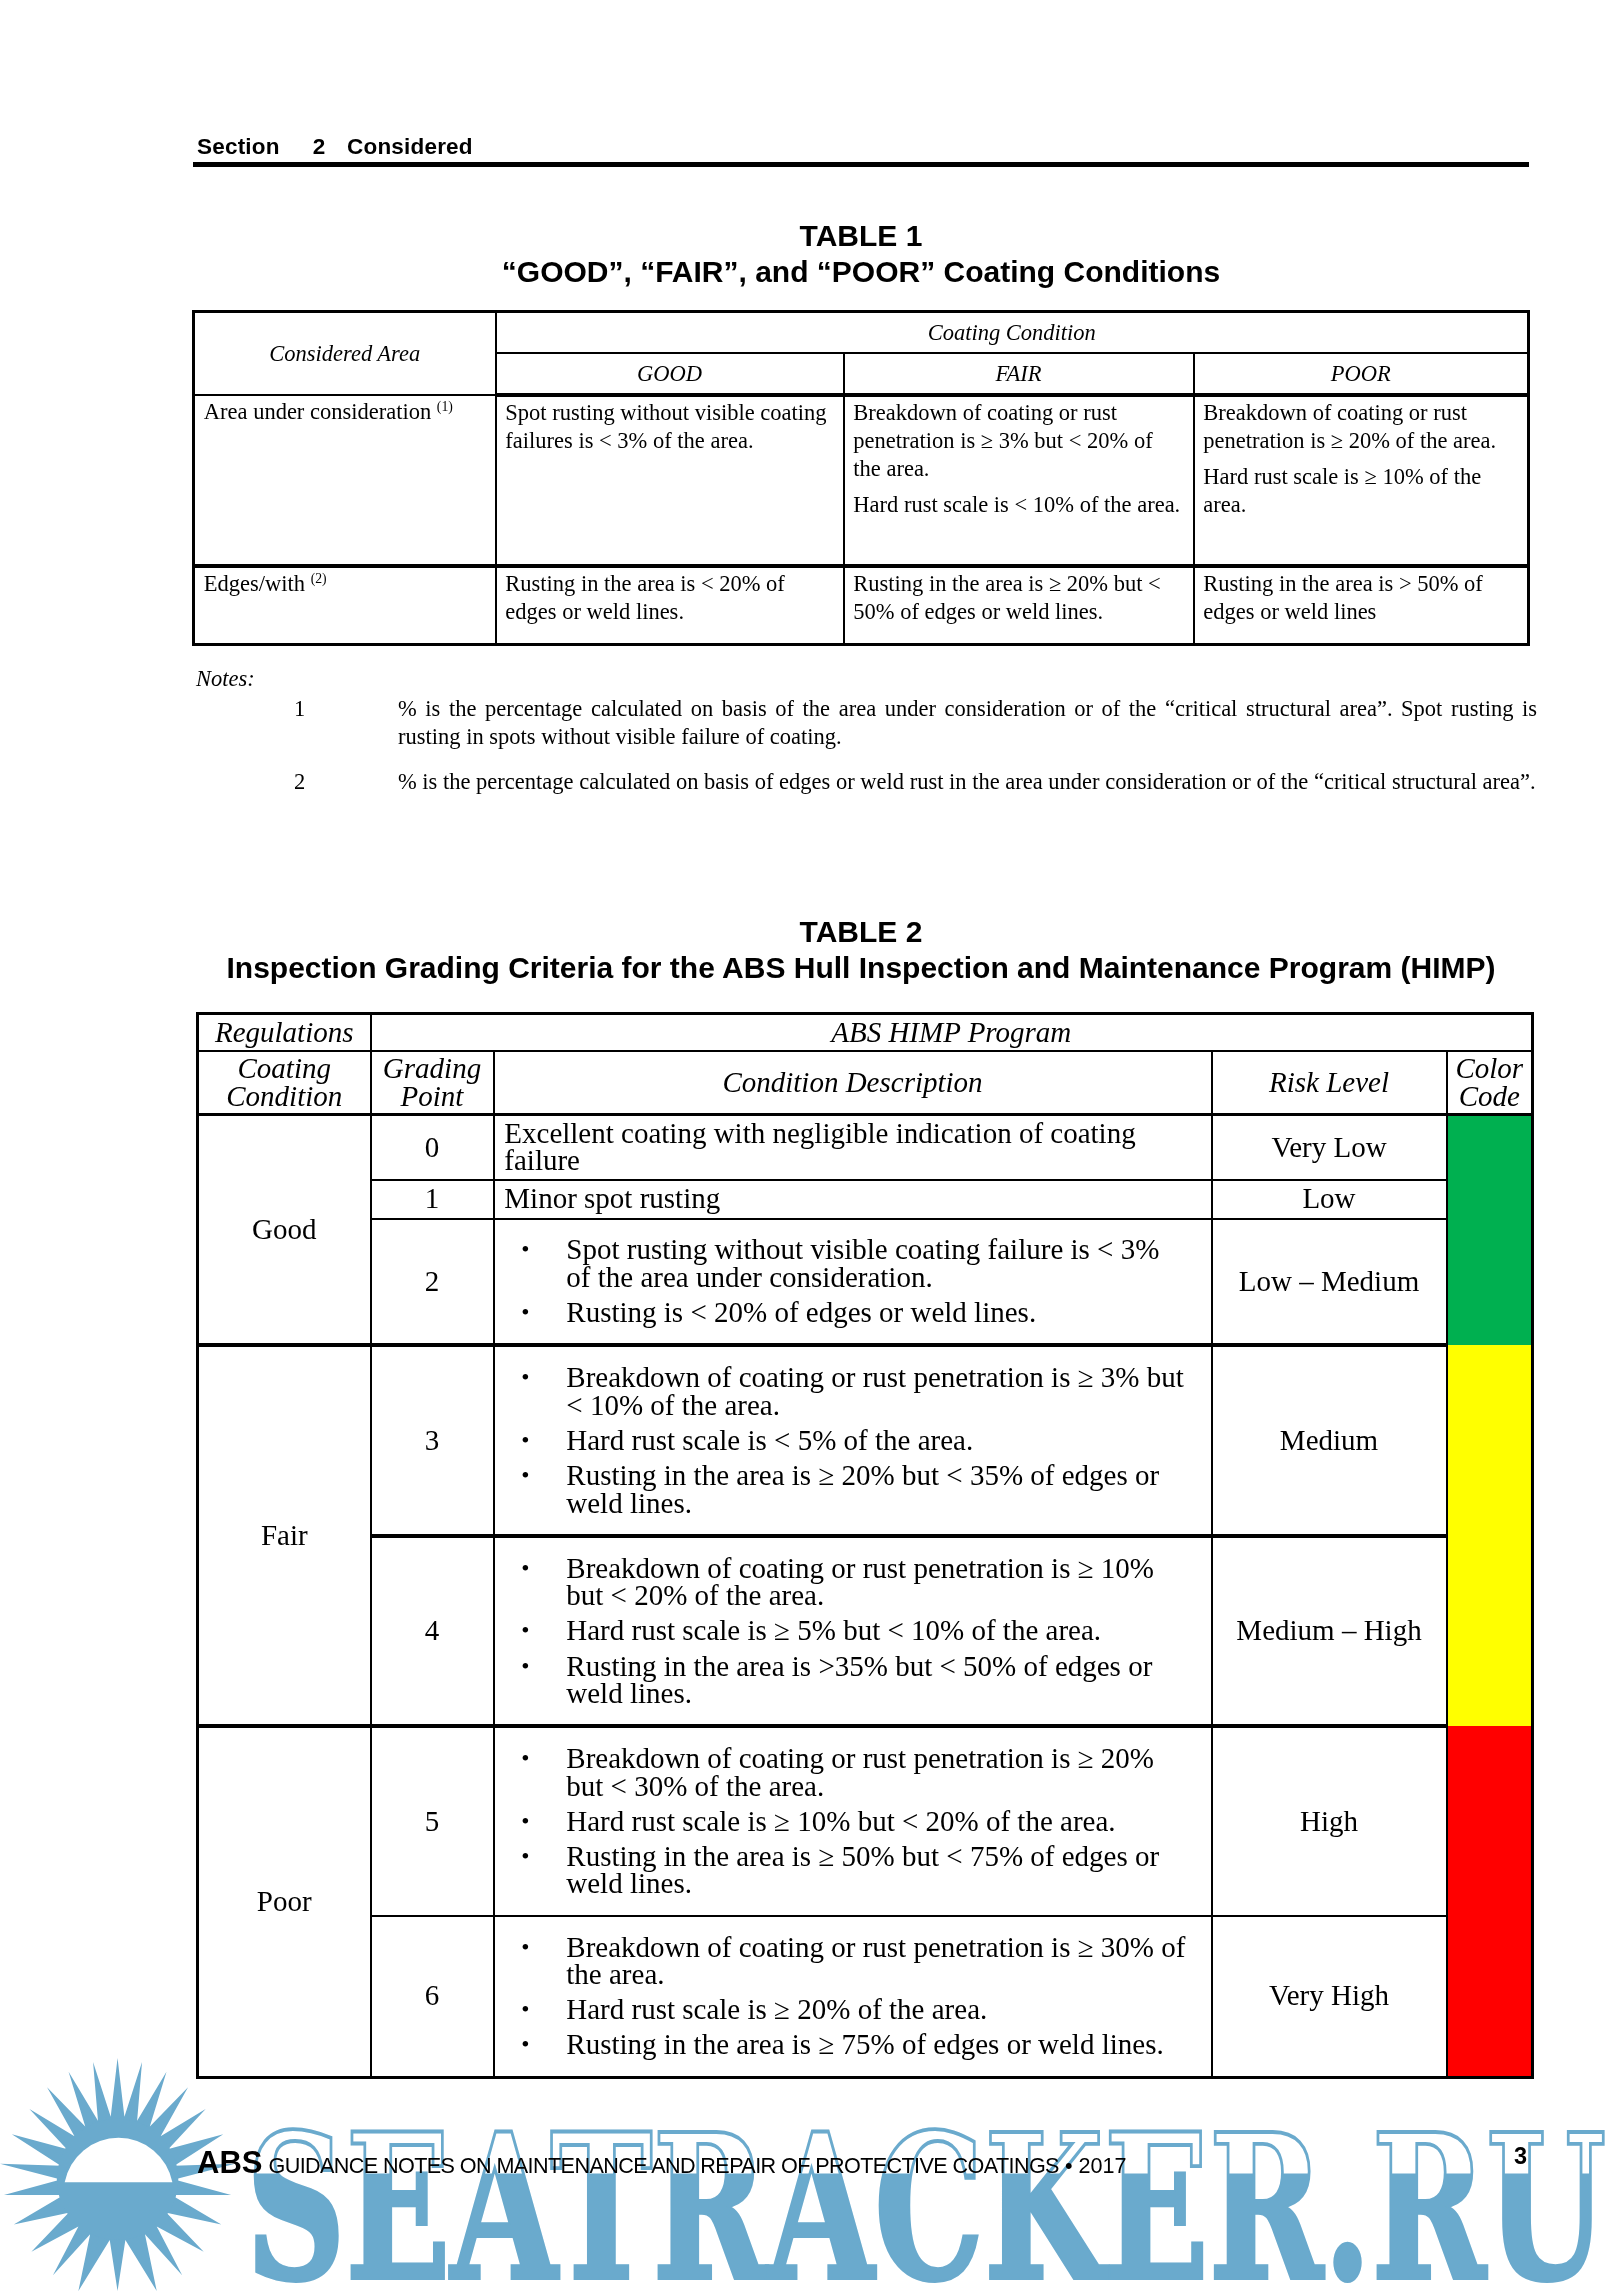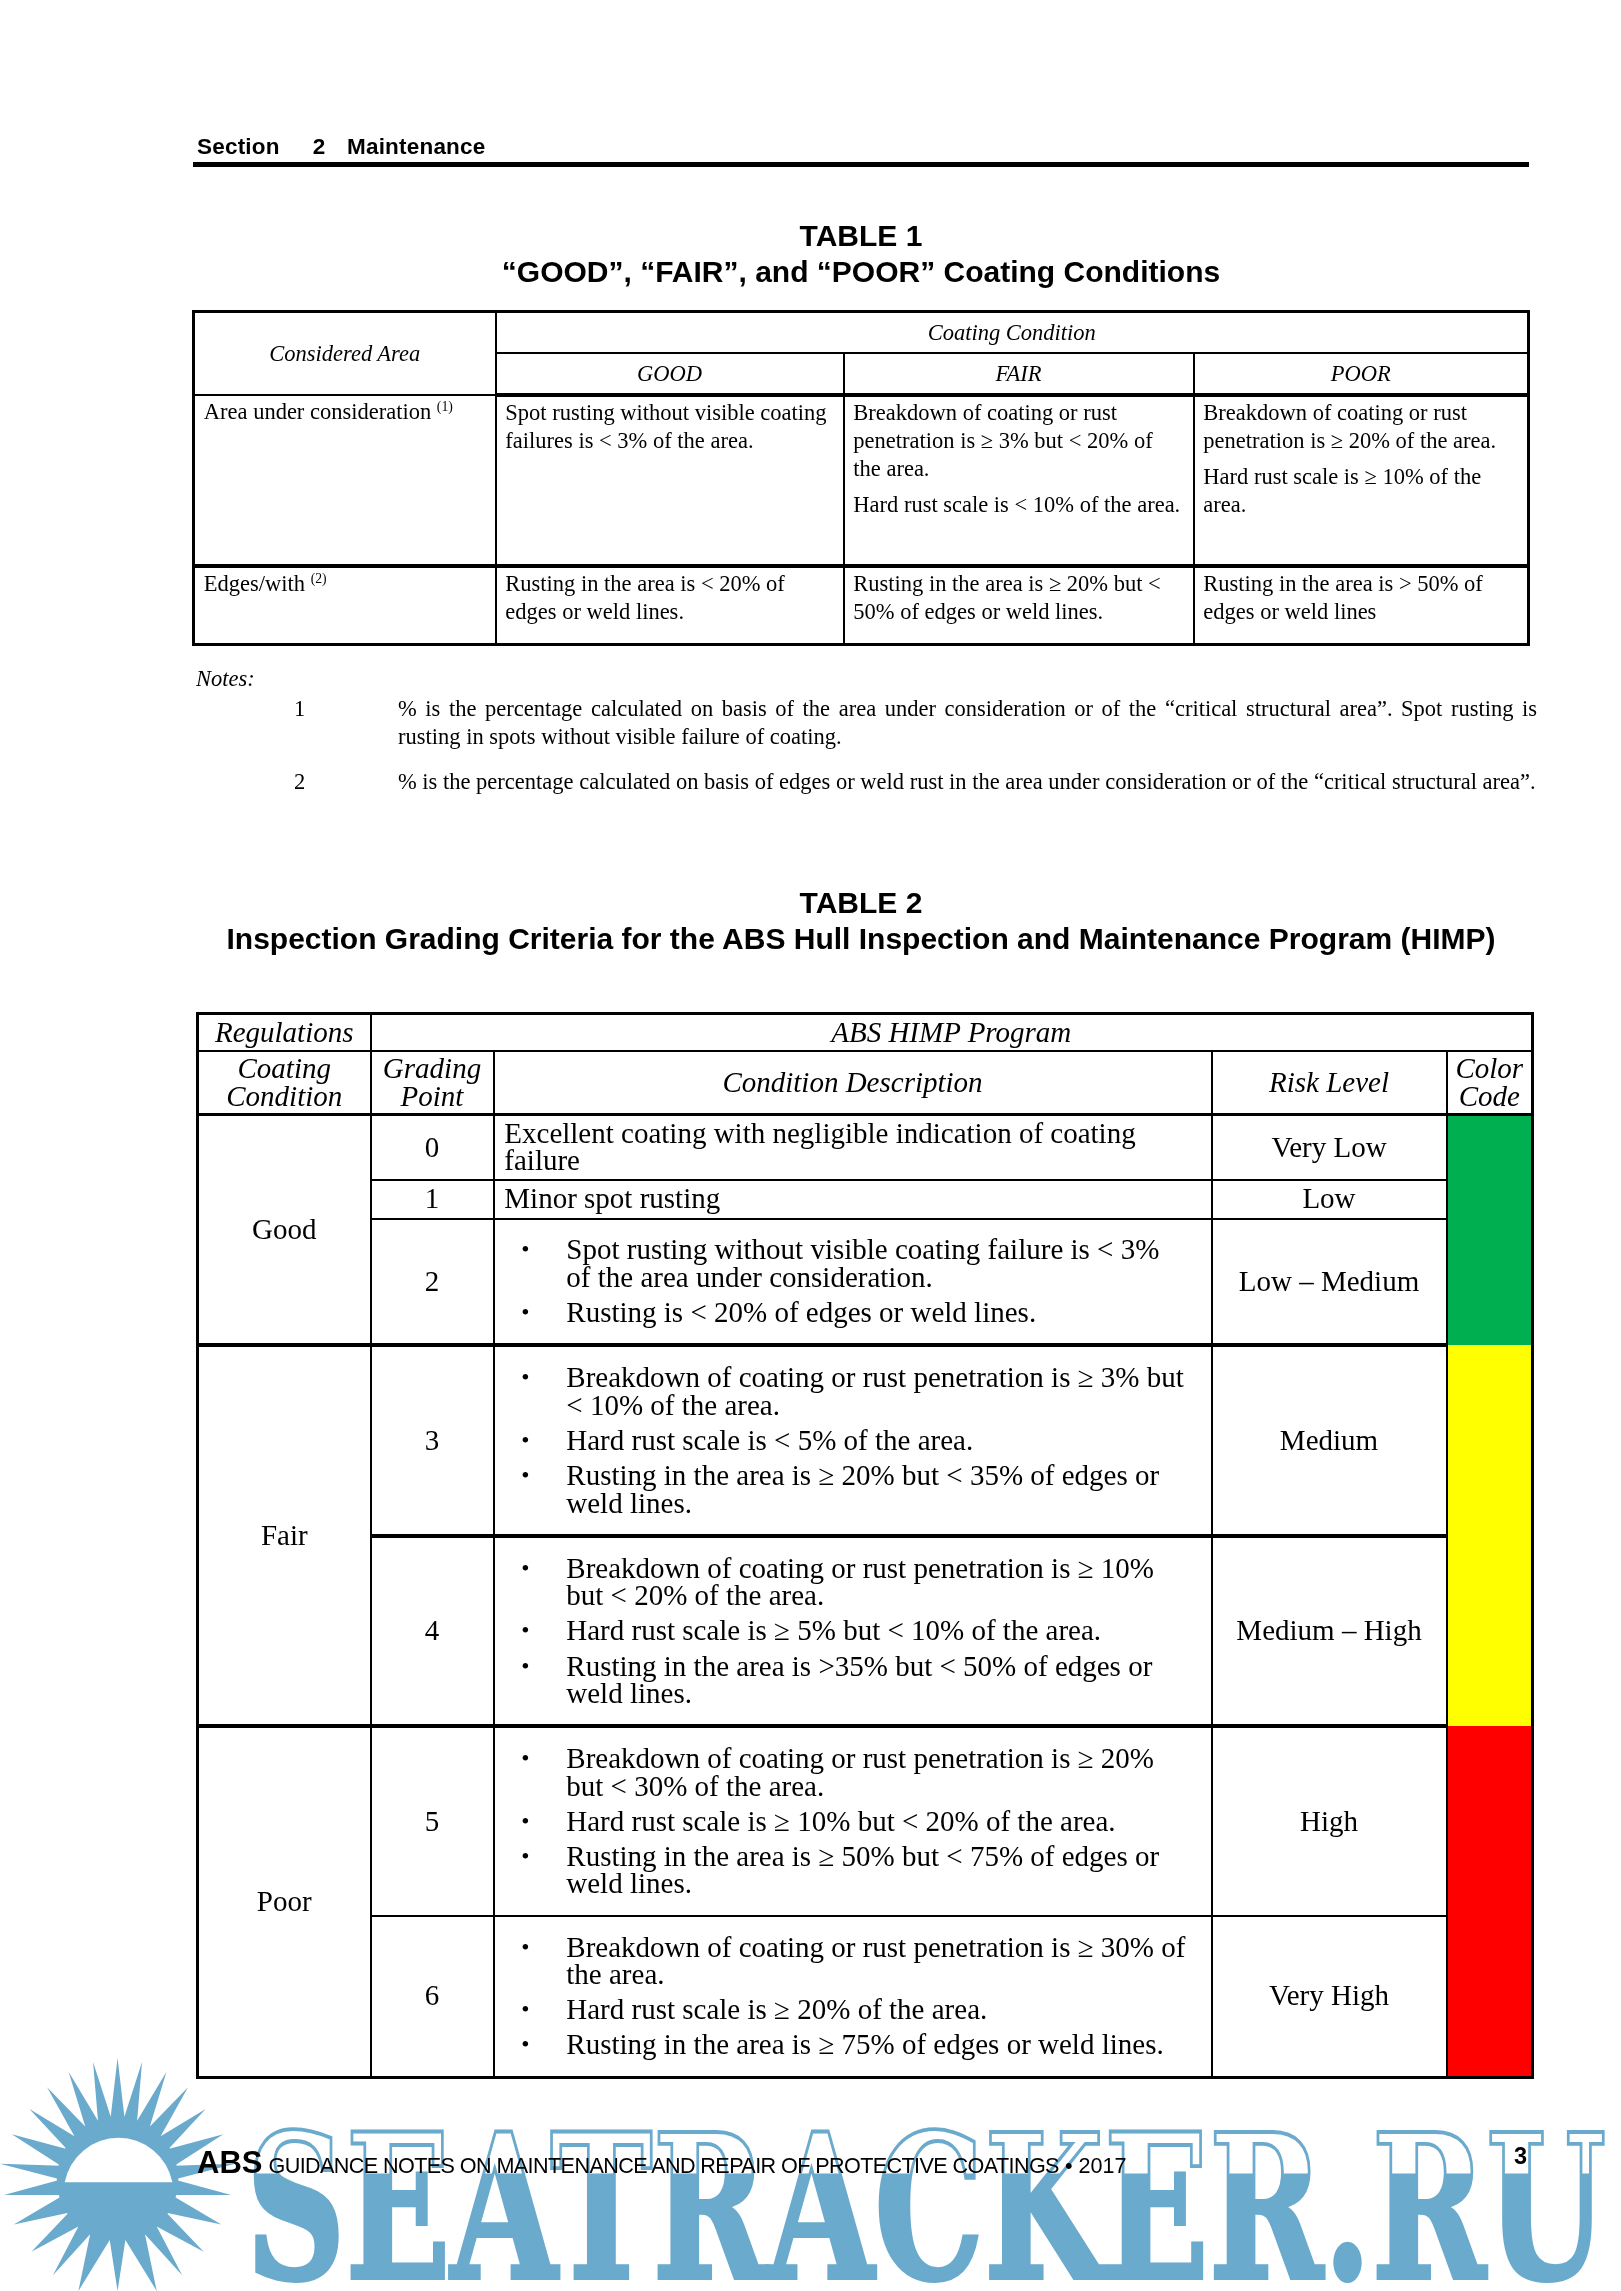--- a/index.html
+++ b/index.html
@@ -5,21 +5,21 @@
   html, body { margin:0; padding:0; background:#ffffff; }
   body { width:1621px; height:2292px; position:relative; overflow:hidden; font-family:"Liberation Serif", serif; color:#000; }
 
   .running-head { position:absolute; left:197px; top:134px; font-family:"Liberation Sans", sans-serif; font-weight:bold; font-size:22.5px; letter-spacing:0.2px; }
   .running-head span { display:inline-block; }
   .running-head .num { margin:0 21.6px 0 33px; }
   .head-rule { position:absolute; left:193px; top:162px; width:1336px; height:4.9px; background:#000; }
 
   .tbl-title { position:absolute; left:193px; width:1336px; text-align:center; font-family:"Liberation Sans", sans-serif; font-weight:bold; font-size:30px; line-height:36px; }
   .t1-title { top:218px; }
-  .t2-title { top:885px; }
+  .t2-title { top:914px; }
 
   table { border-collapse:collapse; position:absolute; table-layout:fixed; }
   td, th { padding:0; font-weight:normal; }
 
   
   .t1 { left:192px; top:310px; width:1335px; border:3.9px solid #000; font-size:22.5px; line-height:28px; }
   .t1 td { border:2.9px solid #000; vertical-align:top; }
   .t1 .hdr { font-style:italic; text-align:center; vertical-align:middle; }
   .t1 .h-top { height:39px; border-bottom-width:2.9px; }
   .t1 .h-sub { height:39px; border-bottom-width:4.9px; }
@@ -45,21 +45,21 @@
   .t2 ul { margin:13px; padding:0; list-style:none; }
   .t2 li { position:relative; padding-left:49px; margin:3.9px 0 7.8px 0; }
   .t2 li::before { content:"•"; position:absolute; left:3.9px; top:0; font-size:23.5px; }
   .t2 .group-end td { border-bottom-width:4.9px; }
   .t2 td.color { padding:0; border-left-width:2.9px; }
 </style>
 </head>
 <body>
 
 <div class="running-head">
-  <span>Section</span><span class="num">2</span><span>Maintenance</span>
+  <span>Section</span><span class="num">2</span><span>Considered</span>
 </div>
 <div class="head-rule"></div>
 
 <div class="tbl-title t1-title">
   <div>TABLE 1</div>
   <div>“GOOD”, “FAIR”, and “POOR” Coating Conditions</div>
 </div>
 
 <table class="t1">
   <colgroup>

